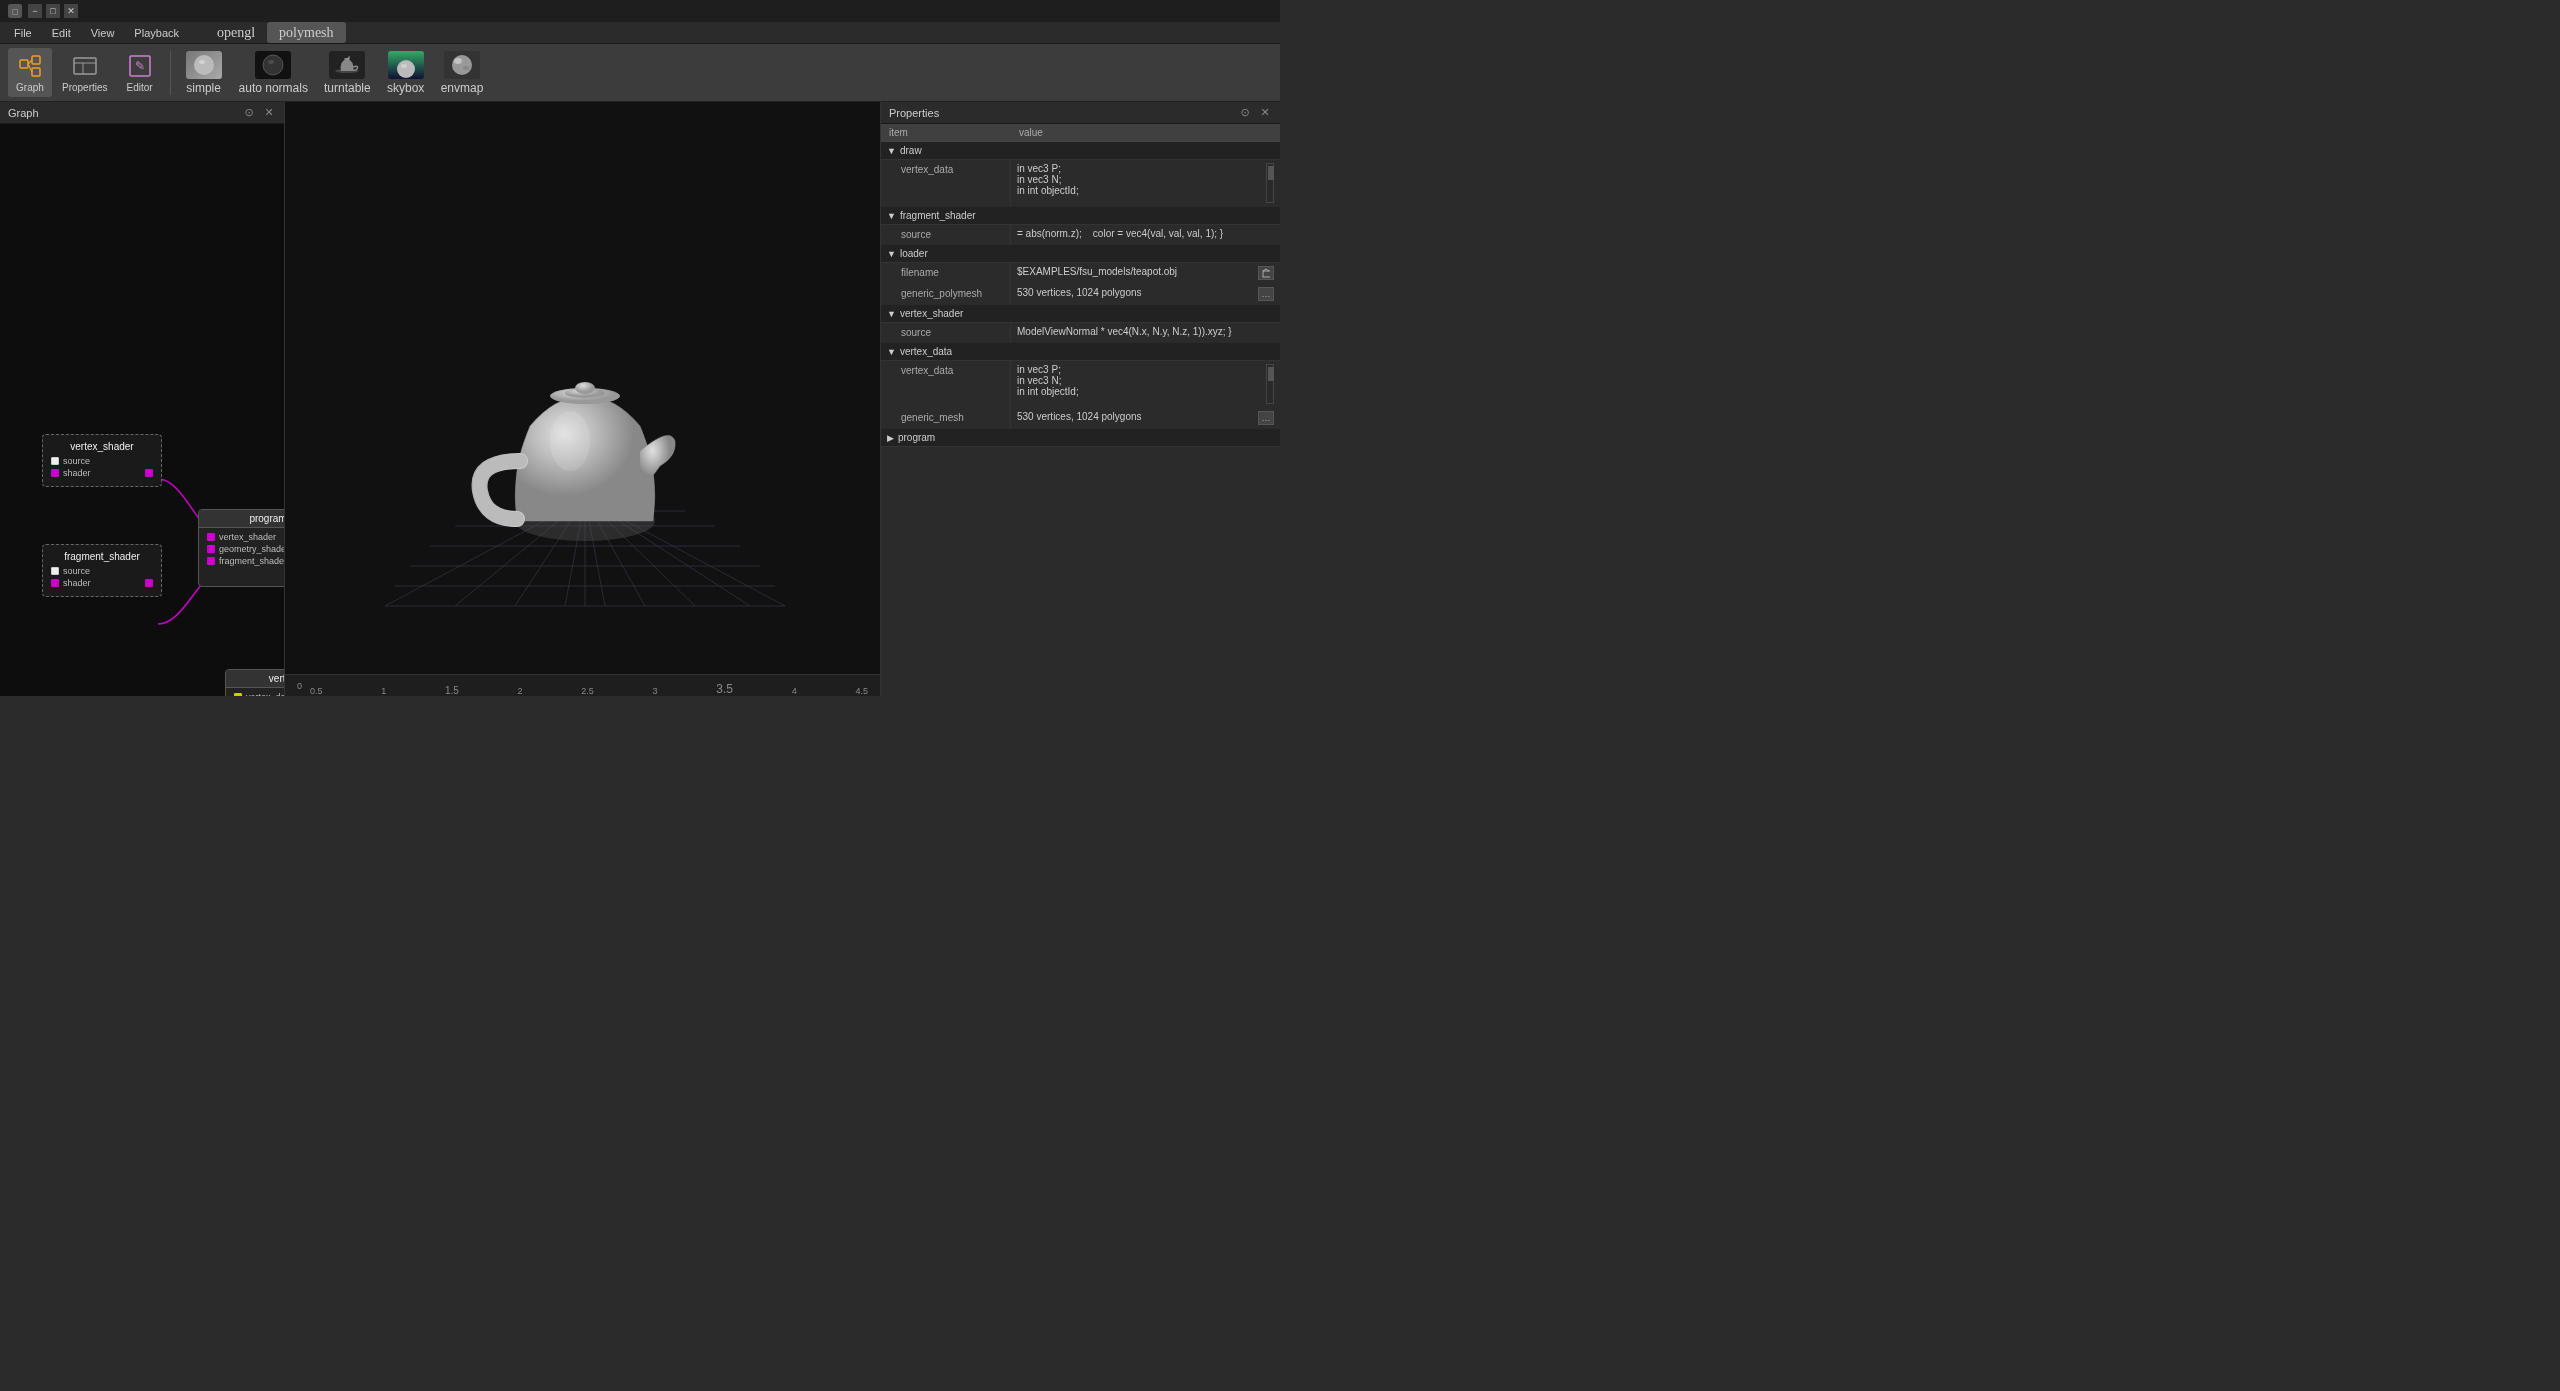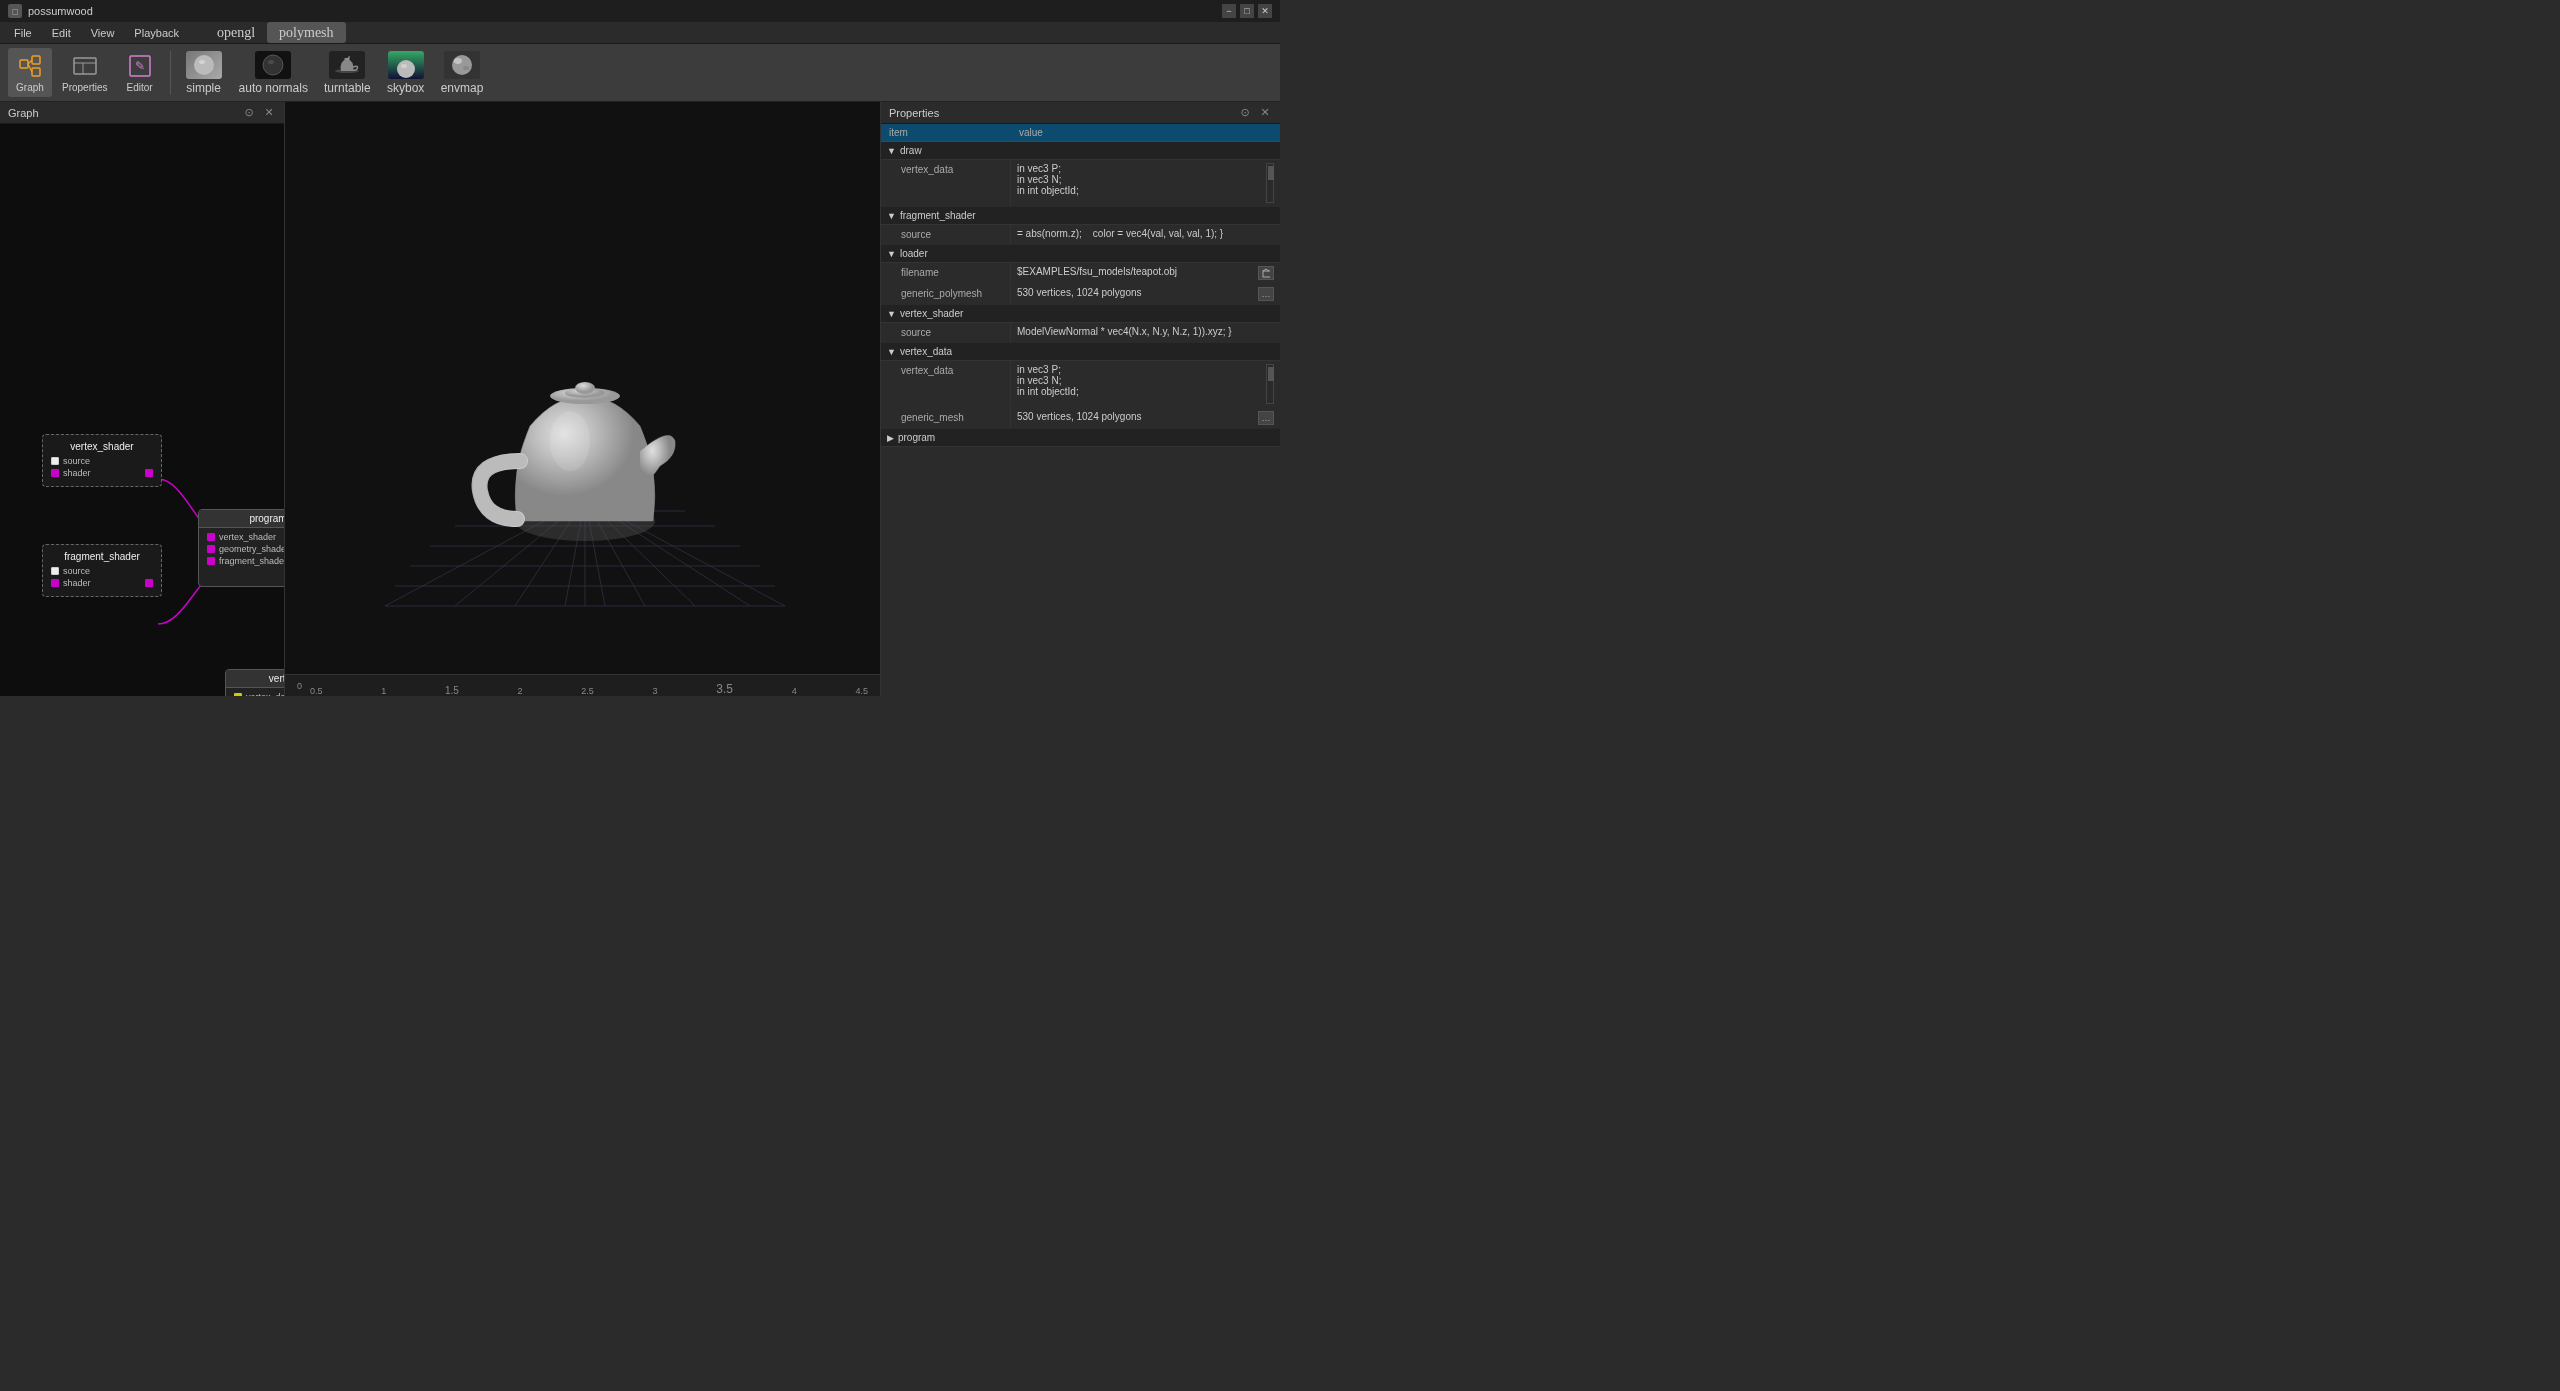--- a/index.html
+++ b/index.html
@@ -234,21 +234,21 @@
       flex-direction: column;
     }
     #prop-table {
       flex: 1;
       overflow-y: auto;
       font-size: 10px;
     }
     .prop-table-header {
       display: grid;
       grid-template-columns: 130px 1fr;
-      background: #0c4a6e;
+      background: #404040;
       border-bottom: 1px solid #444;
       padding: 3px 8px;
       font-size: 10px;
       color: #aaa;
       position: sticky;
       top: 0;
     }
     .prop-section {
       background: #222;
       padding: 3px 6px;
@@ -323,21 +323,20 @@
       align-items: center;
       justify-content: center;
       position: relative;
     }
   </style>
 </head>
 <body>
 
 <div id="titlebar">
   <span class="title-icon">◻</span>
-  <span class="title-text">possumwood</span>
   <div class="win-buttons">
     <button class="win-btn">−</button>
     <button class="win-btn">□</button>
     <button class="win-btn">✕</button>
   </div>
 </div>
 
 <div id="menubar">
   <span class="menu-item">File</span>
   <span class="menu-item">Edit</span>

